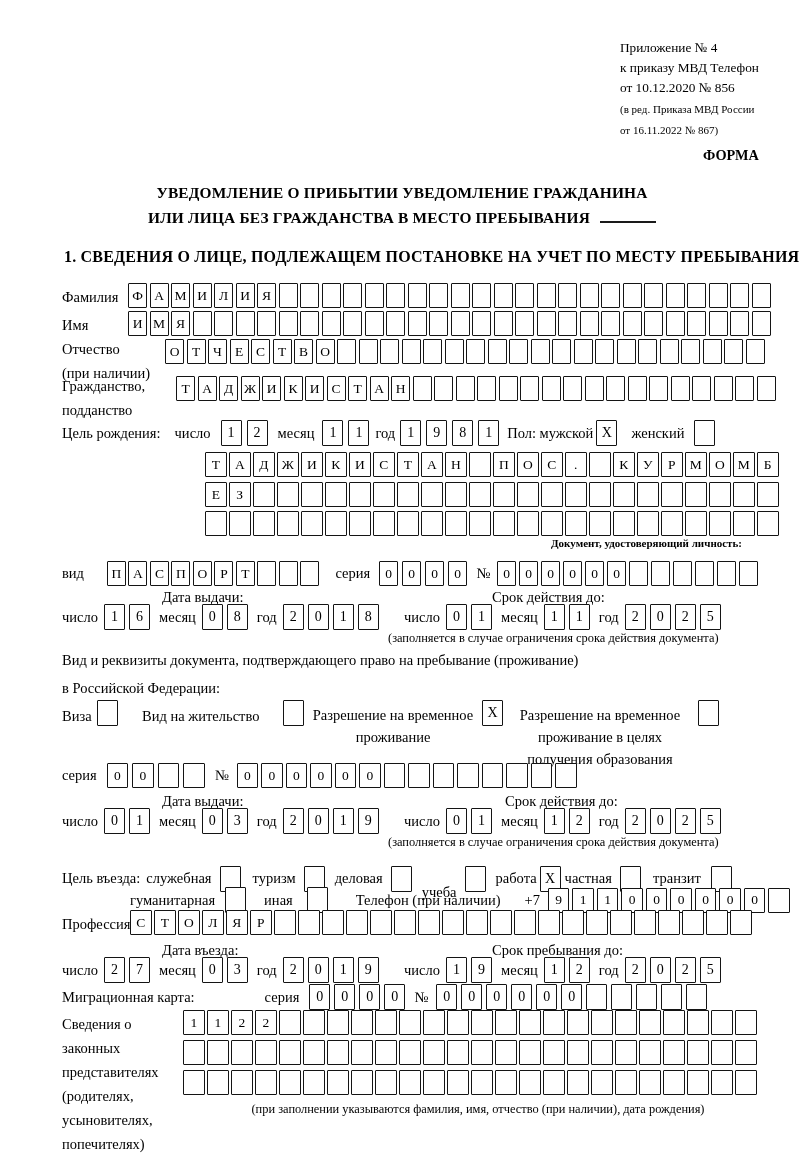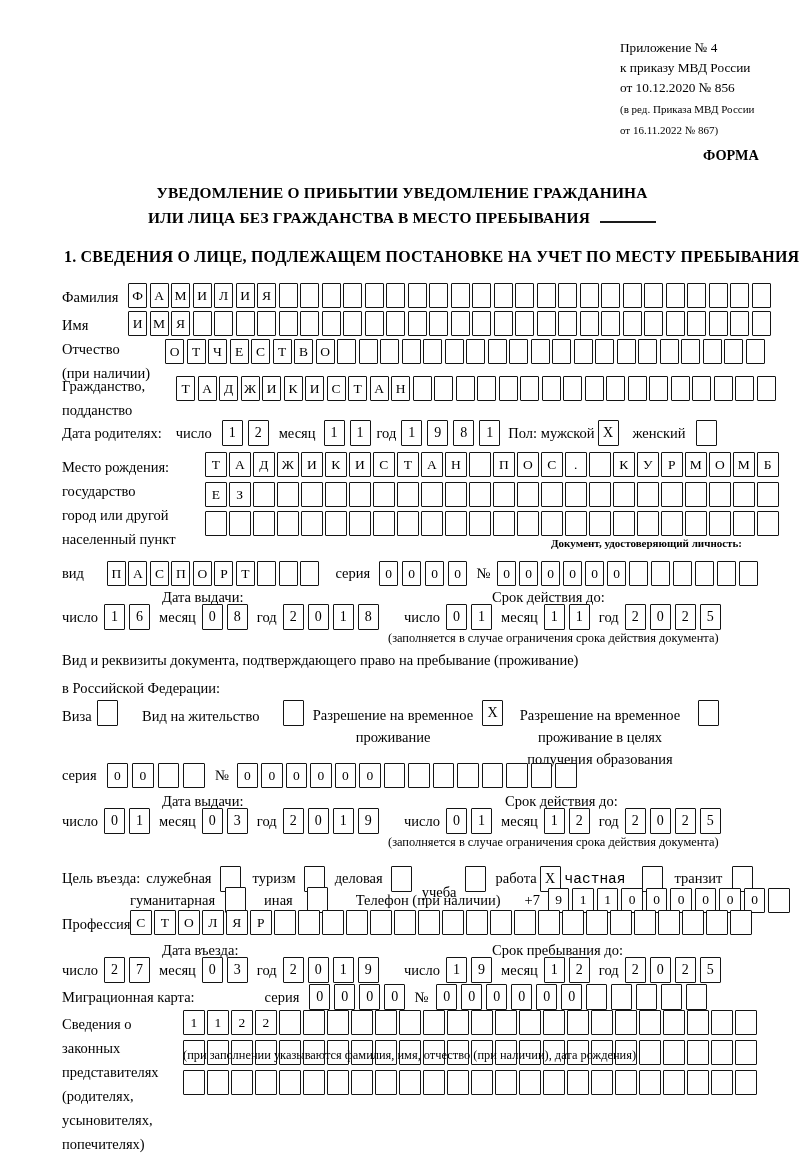--- a/index.html
+++ b/index.html
@@ -35,21 +35,21 @@
   .cblock{text-align:center; line-height:22px;}
   .lblcol{line-height:24px;}
 </style>
 </head>
 <body>
 
 <div class="page">
 
   <div class="abs appendix" style="left:620px; top:38px;">
     <div>Приложение № 4</div>
-    <div>к приказу МВД России</div>
+    <div>к приказу МВД Телефон</div>
     <div>от 10.12.2020 № 856</div>
     <div class="rev">(в ред. Приказа МВД России</div>
     <div class="rev">от 16.11.2022 № 867)</div>
   </div>
 
   <div class="abs b" style="left:703px; top:147px; font-size:14.3px;">ФОРМА</div>
 
   <div class="abs title" style="left:62px; top:180px;">
     <div>УВЕДОМЛЕНИЕ О ПРИБЫТИИ УВЕДОМЛЕНИЕ ГРАЖДАНИНА</div>
     <div><span>ИЛИ ЛИЦА БЕЗ ГРАЖДАНСТВА В МЕСТО ПРЕБЫВАНИЯ</span><span class="blankline"></span></div>
@@ -185,21 +185,21 @@
       <span class="cell"></span>
       <span class="cell"></span>
       <span class="cell"></span>
       <span class="cell"></span>
       <span class="cell"></span>
       <span class="cell"></span>
       <span class="cell"></span>
     </div>
 
   <div class="abs row" style="left:62px; top:420px;">
-    <span class="lbl" style="margin-right:14px;">Дата родителях:</span>
+    <span class="lbl" style="margin-right:14px;">Цель рождения:</span>
     <span class="lbl" style="margin-right:10px;">число</span>
     <span class="cells cbx" style="gap:5px; margin-right:10px;">
         <span class="cell">1</span>
         <span class="cell">2</span>
       </span>
     <span class="lbl" style="margin-right:8px;">месяц</span>
     <span class="cells cbx" style="gap:5px; margin-right:6px;">
         <span class="cell">1</span>
         <span class="cell">1</span>
       </span>
@@ -213,26 +213,20 @@
     <span class="lbl" style="margin-right:3px;">Пол: мужской</span>
     <span class="cells cbx" style="margin-right:14px;">
         <span class="cell">X</span>
       </span>
     <span class="lbl" style="margin-right:10px;">женский</span>
     <span class="cells cbx">
         <span class="cell"></span>
       </span>
   </div>
 
-  <div class="abs lblcol" style="left:62px; top:455px;">
-    <div>Место рождения:</div>
-    <div>государство</div>
-    <div>город или другой</div>
-    <div>населенный пункт</div>
-  </div>
   <div class="abs cells wide" style="left:205px; top:452px;">
       <span class="cell">Т</span>
       <span class="cell">А</span>
       <span class="cell">Д</span>
       <span class="cell">Ж</span>
       <span class="cell">И</span>
       <span class="cell">К</span>
       <span class="cell">И</span>
       <span class="cell">С</span>
       <span class="cell">Т</span>
@@ -500,21 +494,21 @@
         <span class="cell"></span>
       </span>
     <span class="lbl" style="margin-right:8px;margin-top:28px;">учеба</span>
     <span class="cells cbx" style="margin-right:10px;">
         <span class="cell"></span>
       </span>
     <span class="lbl" style="margin-right:3px;">работа</span>
     <span class="cells cbx" style="margin-right:4px;">
         <span class="cell">X</span>
       </span>
-    <span class="lbl" style="margin-right:16px;font-family:Liberation Mono, monospace;">частная</span>
+    <span class="lbl" style="margin-right:8px;">частная</span>
     <span class="cells cbx" style="margin-right:12px;">
         <span class="cell"></span>
       </span>
     <span class="lbl" style="margin-right:10px;">транзит</span>
     <span class="cells cbx">
         <span class="cell"></span>
       </span>
   </div>
 
   <div class="abs row" style="left:130px; top:887px;">
@@ -719,15 +713,15 @@
       <span class="cell"></span>
       <span class="cell"></span>
       <span class="cell"></span>
       <span class="cell"></span>
       <span class="cell"></span>
       <span class="cell"></span>
       <span class="cell"></span>
       <span class="cell"></span>
     </div>
 
-  <div class="abs note" style="left:183px; top:1048px; width:590px; text-align:left;">(при заполнении указываются фамилия, имя, отчество (при наличии), дата рождения)</div>
+  <div class="abs note" style="left:183px; top:1102px; width:590px; text-align:center;">(при заполнении указываются фамилия, имя, отчество (при наличии), дата рождения)</div>
 
 </div>
 
 </body></html>

